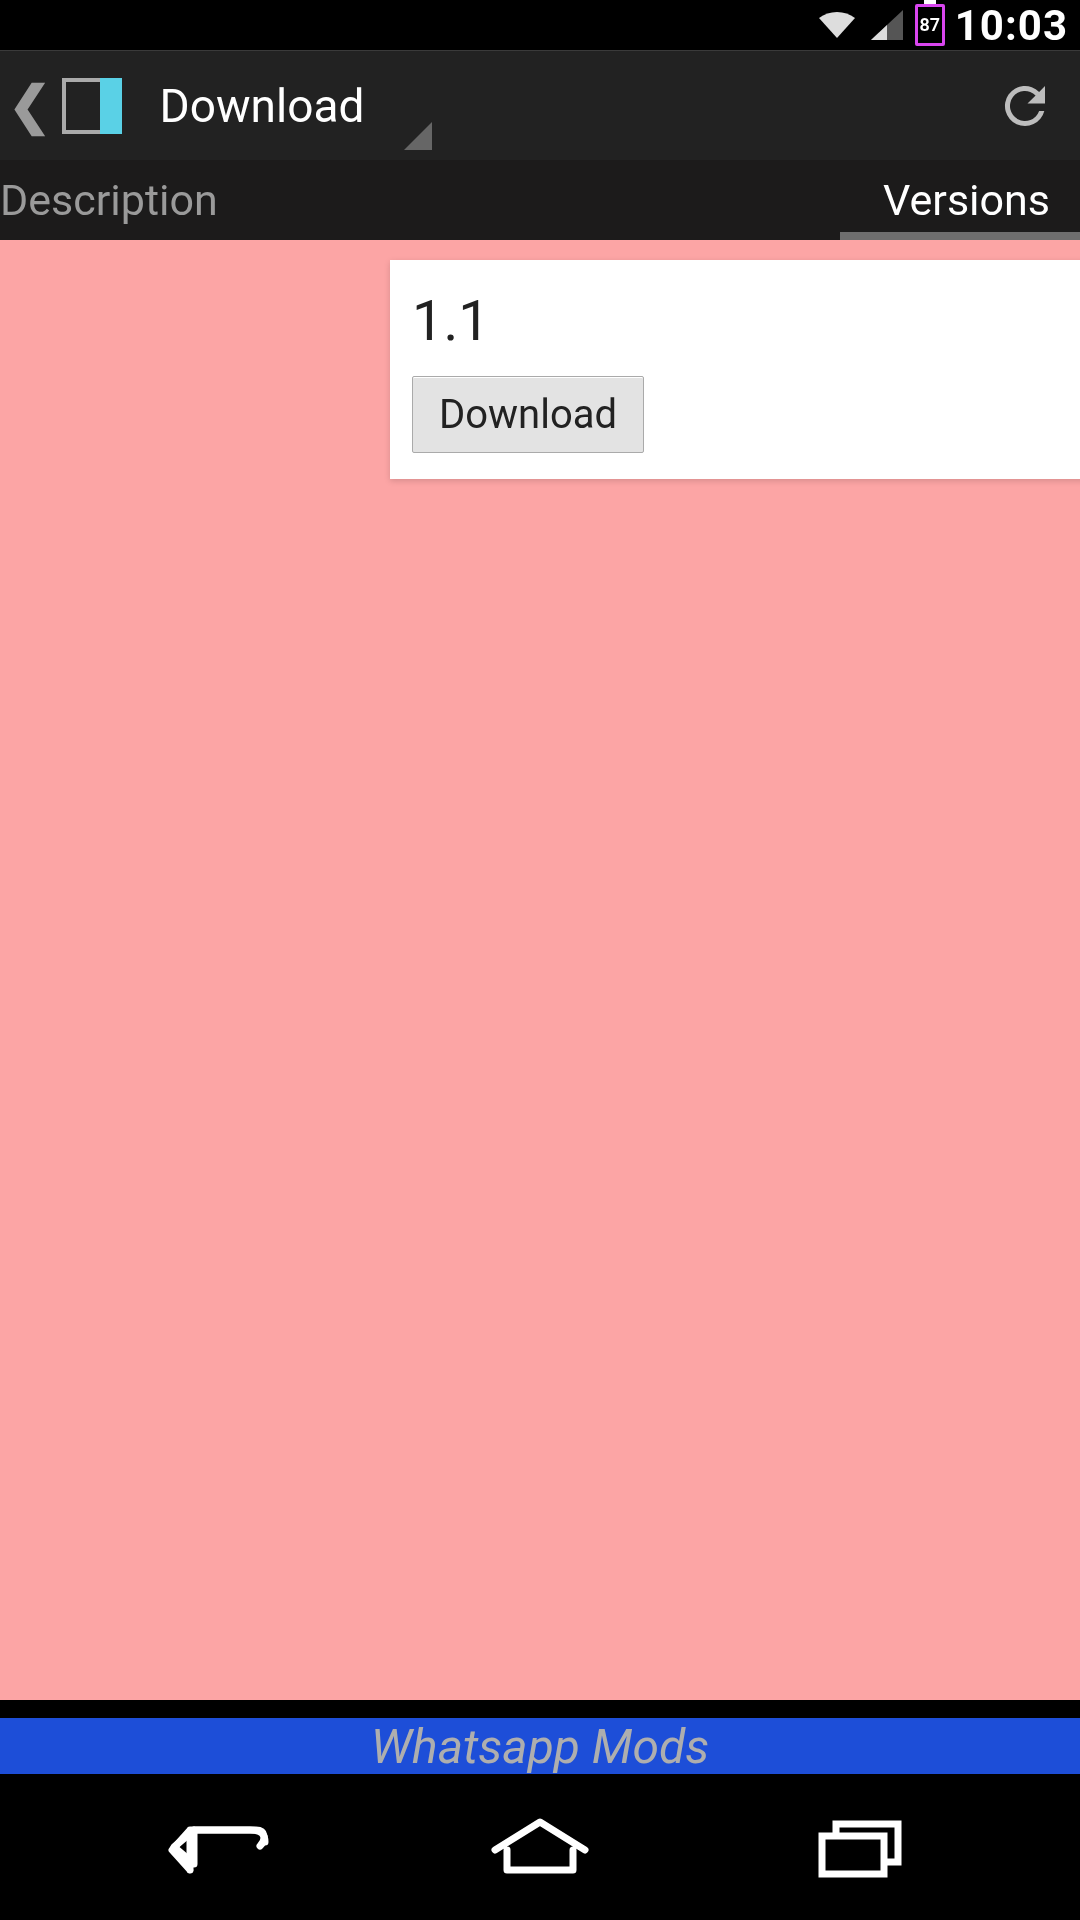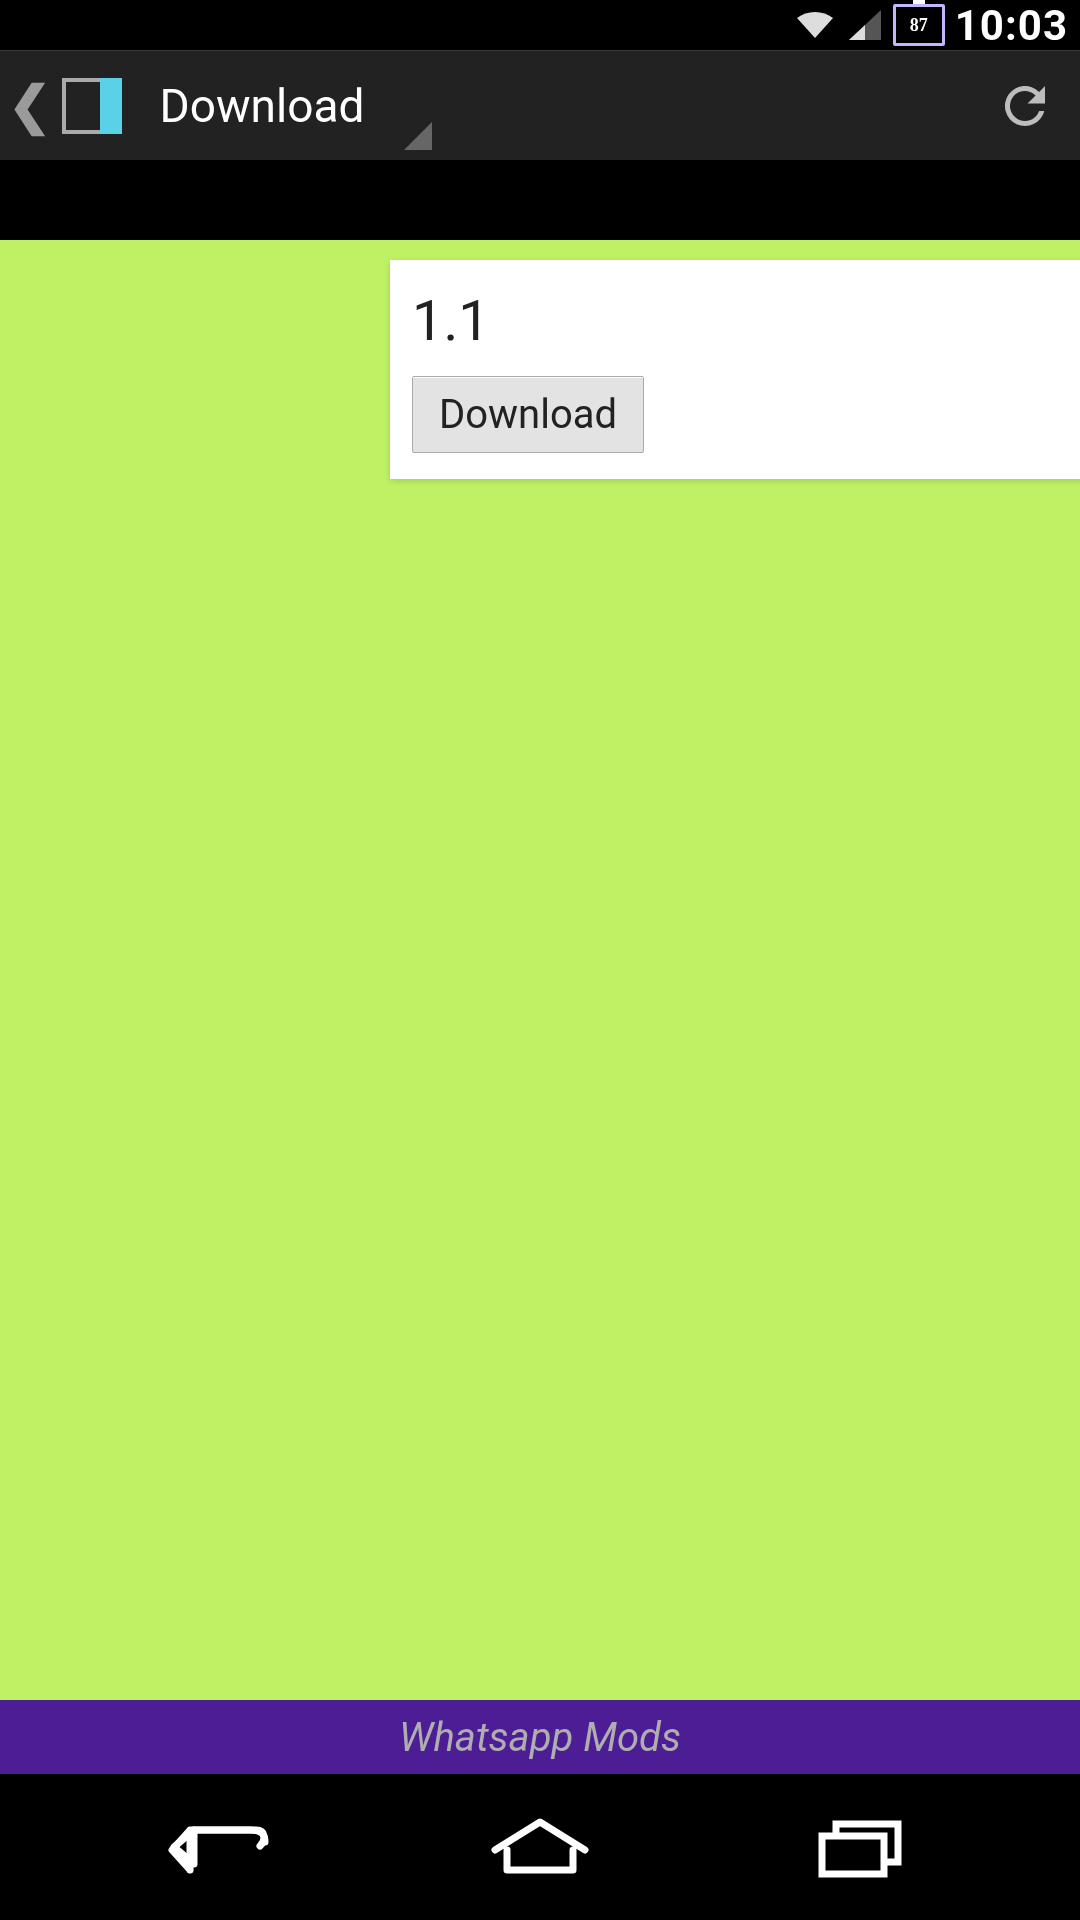--- a/index.html
+++ b/index.html
@@ -8,21 +8,21 @@
 
   
   .status-bar {
     height: 50px; width: 100%; background: #000; color: #fff;
     display: flex; justify-content: flex-end; align-items: center;
     padding-right: 12px; gap: 10px;
   }
   .status-bar .clock { font-size: 42px; font-weight: 700; letter-spacing: 1px; }
   .status-icon { display: inline-flex; align-items: center; }
   .battery-box {
-    position: relative; width: 52px; height: 42px; border: 3px solid #c4b5fd; border-radius: 2px; font-family: Liberation Serif, serif;
+    position: relative; width: 30px; height: 42px; border: 3px solid #d946ef; border-radius: 2px;
   }
   .battery-box::before {
     content: ""; position: absolute; top: -7px; left: 50%; transform: translateX(-50%);
     width: 12px; height: 4px; background: #fff;
   }
   .battery-num {
     position: absolute; top: 50%; left: 50%; transform: translate(-50%, -50%);
     font-size: 18px; font-weight: 600; color: #fff; line-height: 1;
   }
 
@@ -75,21 +75,21 @@
   .tab-right {
     color: #fff; font-size: 43px; text-align: right; width: 50%; padding-right: 30px;
   }
   .tab-underline {
     position: absolute; bottom: 0; right: 0; width: 240px; height: 8px; background: #6e6e6e;
   }
 
   
   .content {
     position: absolute; top: 240px; bottom: 146px; left: 0; right: 0;
-    background: #bef264; overflow: hidden;
+    background: #fca5a5; overflow: hidden;
   }
   .desc-page {
     position: absolute; left: -500px; top: 0; width: 800px;
     color: #2b2b2b;
   }
 
   .version-card {
     position: absolute; top: 20px; left: 390px; right: -10px;
     background: #fff; box-shadow: 0 2px 6px rgba(0,0,0,.15);
     padding: 28px 0 26px 22px;
@@ -97,23 +97,23 @@
   .version-num { font-size: 56px; color: #222; margin-bottom: 22px; }
   .dl-btn {
     display: inline-block; font-size: 40px; color: #222;
     padding: 14px 26px; background: #e3e3e3;
     border: 1px solid #aaa; border-radius: 2px;
     box-shadow: inset 0 1px 0 #fff;
   }
 
   
   .footer-title {
-    position: absolute; bottom: 146px; left: 0; right: 0; height: 74px;
-    background: #4c1d95; color: #aeaeae; font-style: italic;
-    font-size: 40px; display: flex; align-items: center; justify-content: center;
+    position: absolute; bottom: 146px; left: 0; right: 0; height: 56px;
+    background: #1d4ed8; color: #aeaeae; font-style: italic;
+    font-size: 48px; display: flex; align-items: center; justify-content: center;
   }
   
   .content { bottom: calc(146px + 74px); }
 
   
   .nav-bar {
     position: absolute; bottom: 0; left: 0; right: 0; height: 146px; background: #000;
     display: flex; align-items: center; justify-content: space-around;
     padding: 0 60px;
   }
@@ -156,20 +156,25 @@
     <span class="ab-title">Download</span>
     <span class="spinner-tri"></span>
     <span class="ab-spacer"></span>
     <span class="refresh-btn">
       <svg viewBox="0 0 24 24">
         <path d="M17.65 6.35A8 8 0 1 0 19.73 14h-2.08a6 6 0 1 1-1.41-6.24L13 11h7V4l-2.35 2.35z" fill="#bdbdbd"></path>
       </svg>
     </span>
   </div>
 
+  <div class="tab-bar">
+    <div class="tab-left">Description</div>
+    <div class="tab-right">Versions</div>
+    <div class="tab-underline"></div>
+  </div>
 
   <div class="content">
     <div class="desc-page">
       
       
       
     </div>
 
     <div class="version-card">
       <div class="version-num">1.1</div>

